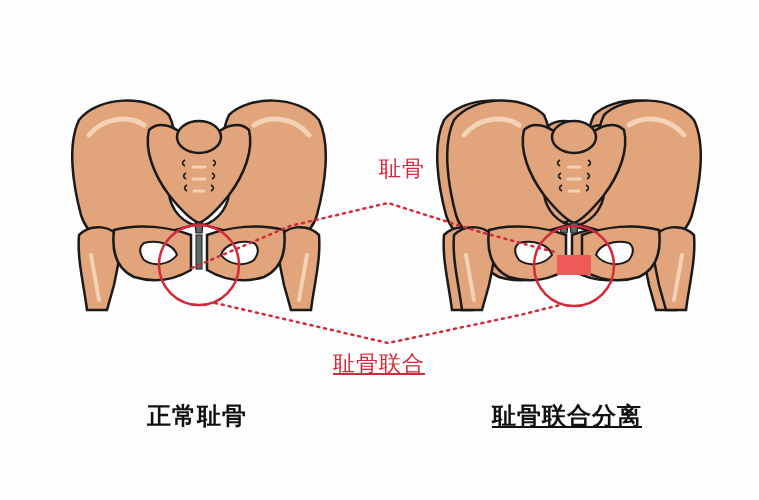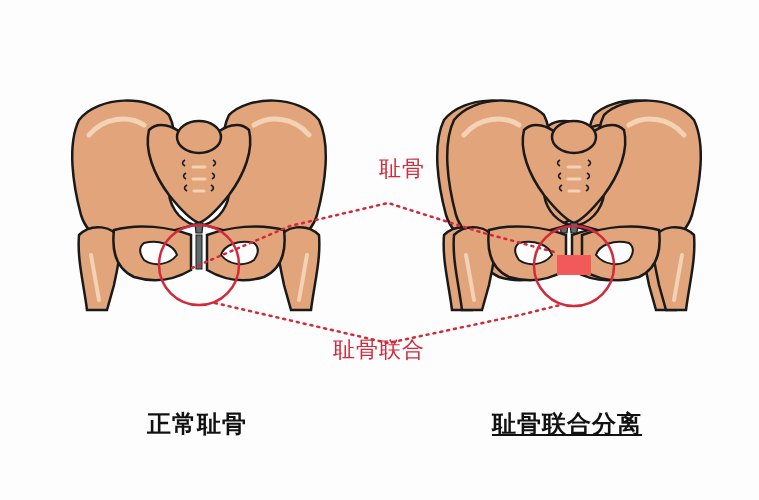--- a/index.html
+++ b/index.html
@@ -19,21 +19,20 @@
     .callout-red {
       color: #d22a3a;
       font-size: 22px;
       letter-spacing: 1px;
     }
     .caption {
       color: #111;
       font-size: 24px;
       font-weight: bold;
       letter-spacing: 1px;
-      margin-top: 8px;
     }
   </style>
 </head>
 <body>
 
 <svg class="canvas" viewBox="0 0 759 500" xmlns="http://www.w3.org/2000/svg">
   <defs>
     <g id="pelvis">
 
       <path d="M-120,-125 C-100,-150 -50,-150 -30,-130 C-20,-110 -25,-85 -30,-60 C-32,-40 -20,-25 -5,-20 L-60,-5 C-90,0 -110,-5 -118,-30 C-126,-60 -132,-100 -120,-125 Z" fill="#e2a47a" stroke="#1a1a1a" stroke-width="2.5"></path>
@@ -98,16 +97,16 @@
   <g fill="none" stroke="#d22a3a" stroke-width="2.5" stroke-dasharray="2 5" stroke-linecap="round">
     <polyline points="192,268 290,226 388,203 480,232 558,253"></polyline>
   </g>
 
   <g fill="none" stroke="#d22a3a" stroke-width="2.5" stroke-dasharray="2 5" stroke-linecap="round">
     <polyline points="215,303 388,343 520,315 560,305"></polyline>
   </g>
 </svg>
 
 <div class="label callout-red" style="left:379px; top:158px;">耻骨</div>
-<div class="label callout-red" style="left:333px; top:339px;">耻骨联合</div>
+<div class="label callout-red" style="left:333px; top:353px;text-decoration:underline;">耻骨联合</div>
 
 <div class="label caption" style="left:147px; top:404px;">正常耻骨</div>
 <div class="label caption" style="left:492px; top:404px;text-decoration:underline;">耻骨联合分离</div>
 
 </body></html>

